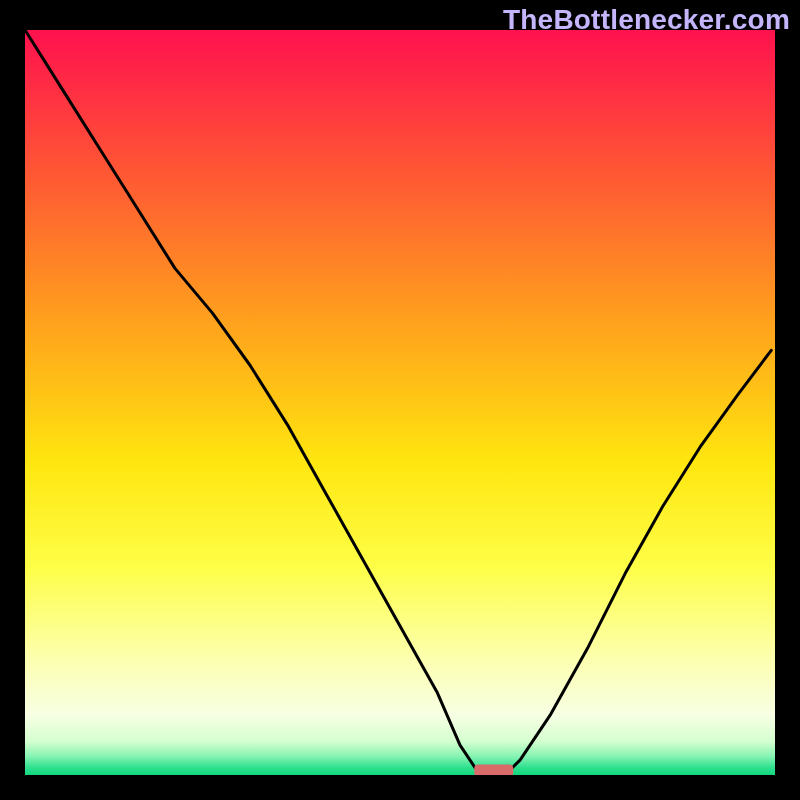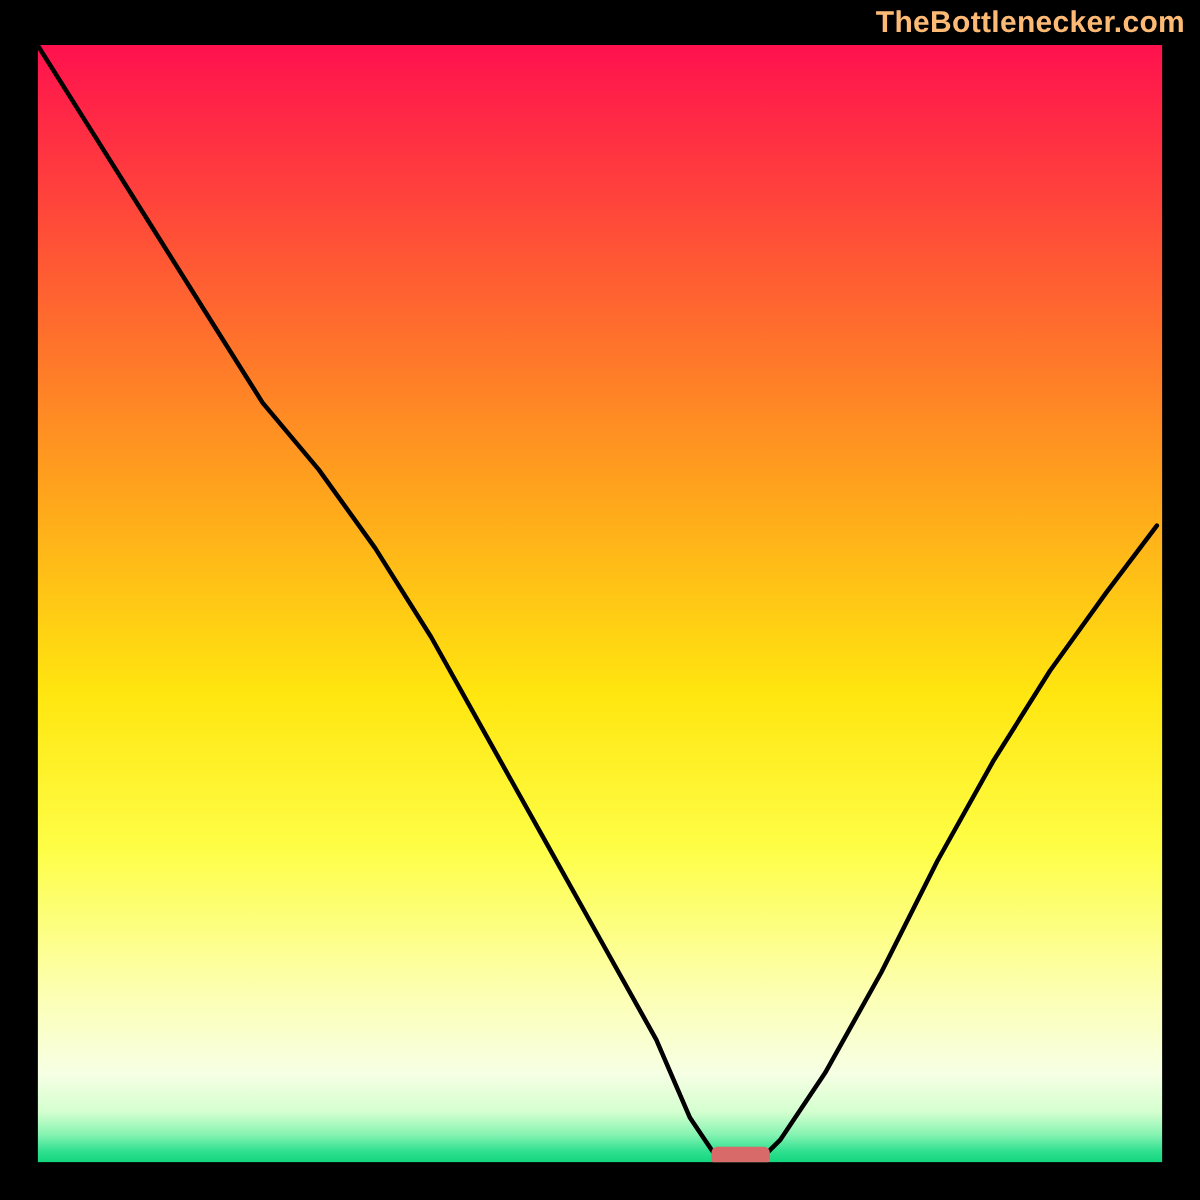--- a/index.html
+++ b/index.html
@@ -14,22 +14,22 @@
   .frame {
     position: relative;
     width: 800px;
     height: 800px;
     background: #000;
   }
   .attribution {
     position: absolute;
     top: 4px;
     right: 10px;
-    color: #fdba74;
-    font-size: 20px;
+    color: #c4b5fd;
+    font-size: 28px;
     font-weight: 600;
     letter-spacing: 0.2px;
     z-index: 20;
   }
   .plot {
     position: absolute;
     left: 25px;
     top: 30px;
     width: 750px;
     height: 745px;

